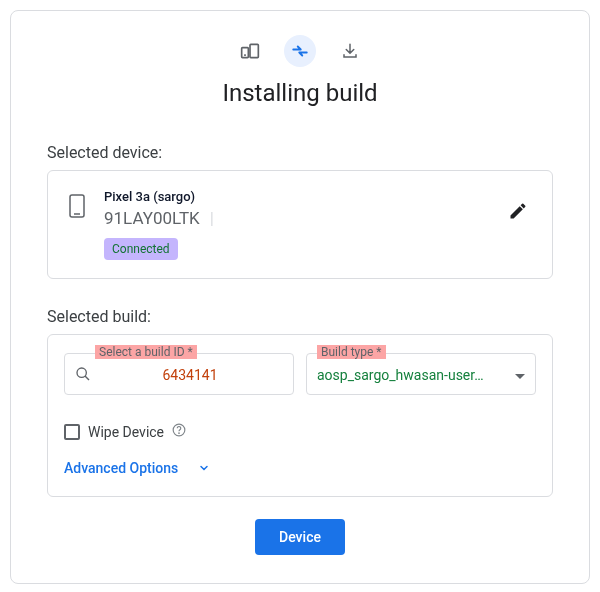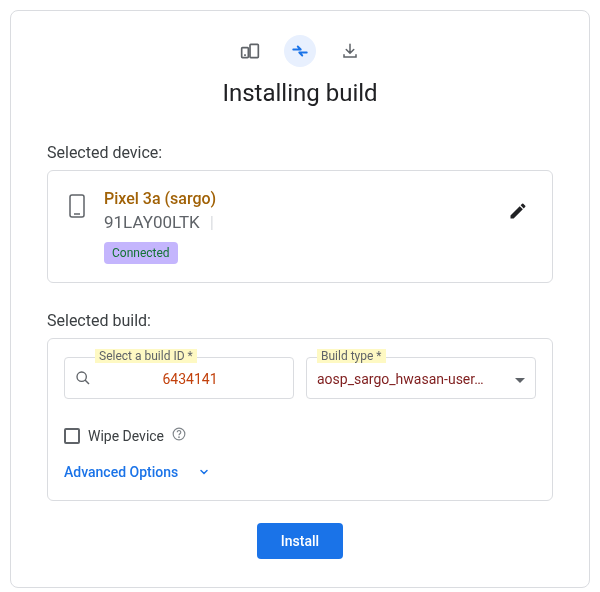--- a/index.html
+++ b/index.html
@@ -57,22 +57,22 @@
       gap: 18px;
       margin-bottom: 28px;
     }
     .device-icon {
       color: #5f6368;
       margin-top: 4px;
     }
     .device-info { flex: 1; }
     .device-name {
       font-weight: 500;
-      font-size: 16px;
-      color: #a16207;
+      font-size: 13px;
+      color: #0f172a;
       margin-bottom: 4px;
     }
     .device-meta {
       font-size: 17px;
       color: #5f6368;
       margin-bottom: 10px;
       display: flex;
       gap: 10px;
       align-items: center;
     }
@@ -109,21 +109,21 @@
       border-radius: 4px;
       padding: 8px 10px 6px;
       height: 42px;
       display: flex;
       align-items: center;
     }
     .field-label {
       position: absolute;
       top: -9px;
       left: 30px;
-      background: #fef9c3;
+      background: #fca5a5;
       padding: 0 4px;
       font-size: 12px;
       color: #5f6368;
     }
     .field-label.select-lbl { left: 10px; }
     .field .search-ic {
       color: #5f6368;
       margin-right: 6px;
       flex-shrink: 0;
     }
@@ -132,21 +132,21 @@
       outline: none;
       font-size: 14px;
       width: 100%;
       color: #c2410c;
       font-family: inherit;
       text-align: center;
     }
     .select-value {
       flex: 1;
       font-size: 14px;
-      color: #7f1d1d;
+      color: #15803d;
       white-space: nowrap;
       overflow: hidden;
       text-overflow: ellipsis;
     }
     .dropdown-arrow { color: #5f6368; flex-shrink: 0; }
     .checkbox-row {
       display: flex;
       align-items: center;
       gap: 8px;
       margin-bottom: 20px;
@@ -283,16 +283,16 @@
 
     <div class="adv-options">
       <span>Advanced Options</span>
       <svg width="12" height="12" viewBox="0 0 24 24" fill="none" stroke="currentColor" stroke-width="3" stroke-linecap="round">
         <path d="M6 9 L12 15 L18 9"></path>
       </svg>
     </div>
   </div>
 
   <div class="install-row">
-    <button class="install-btn">Install</button>
+    <button class="install-btn">Device</button>
   </div>
 
 </div>
 
 </body></html>

